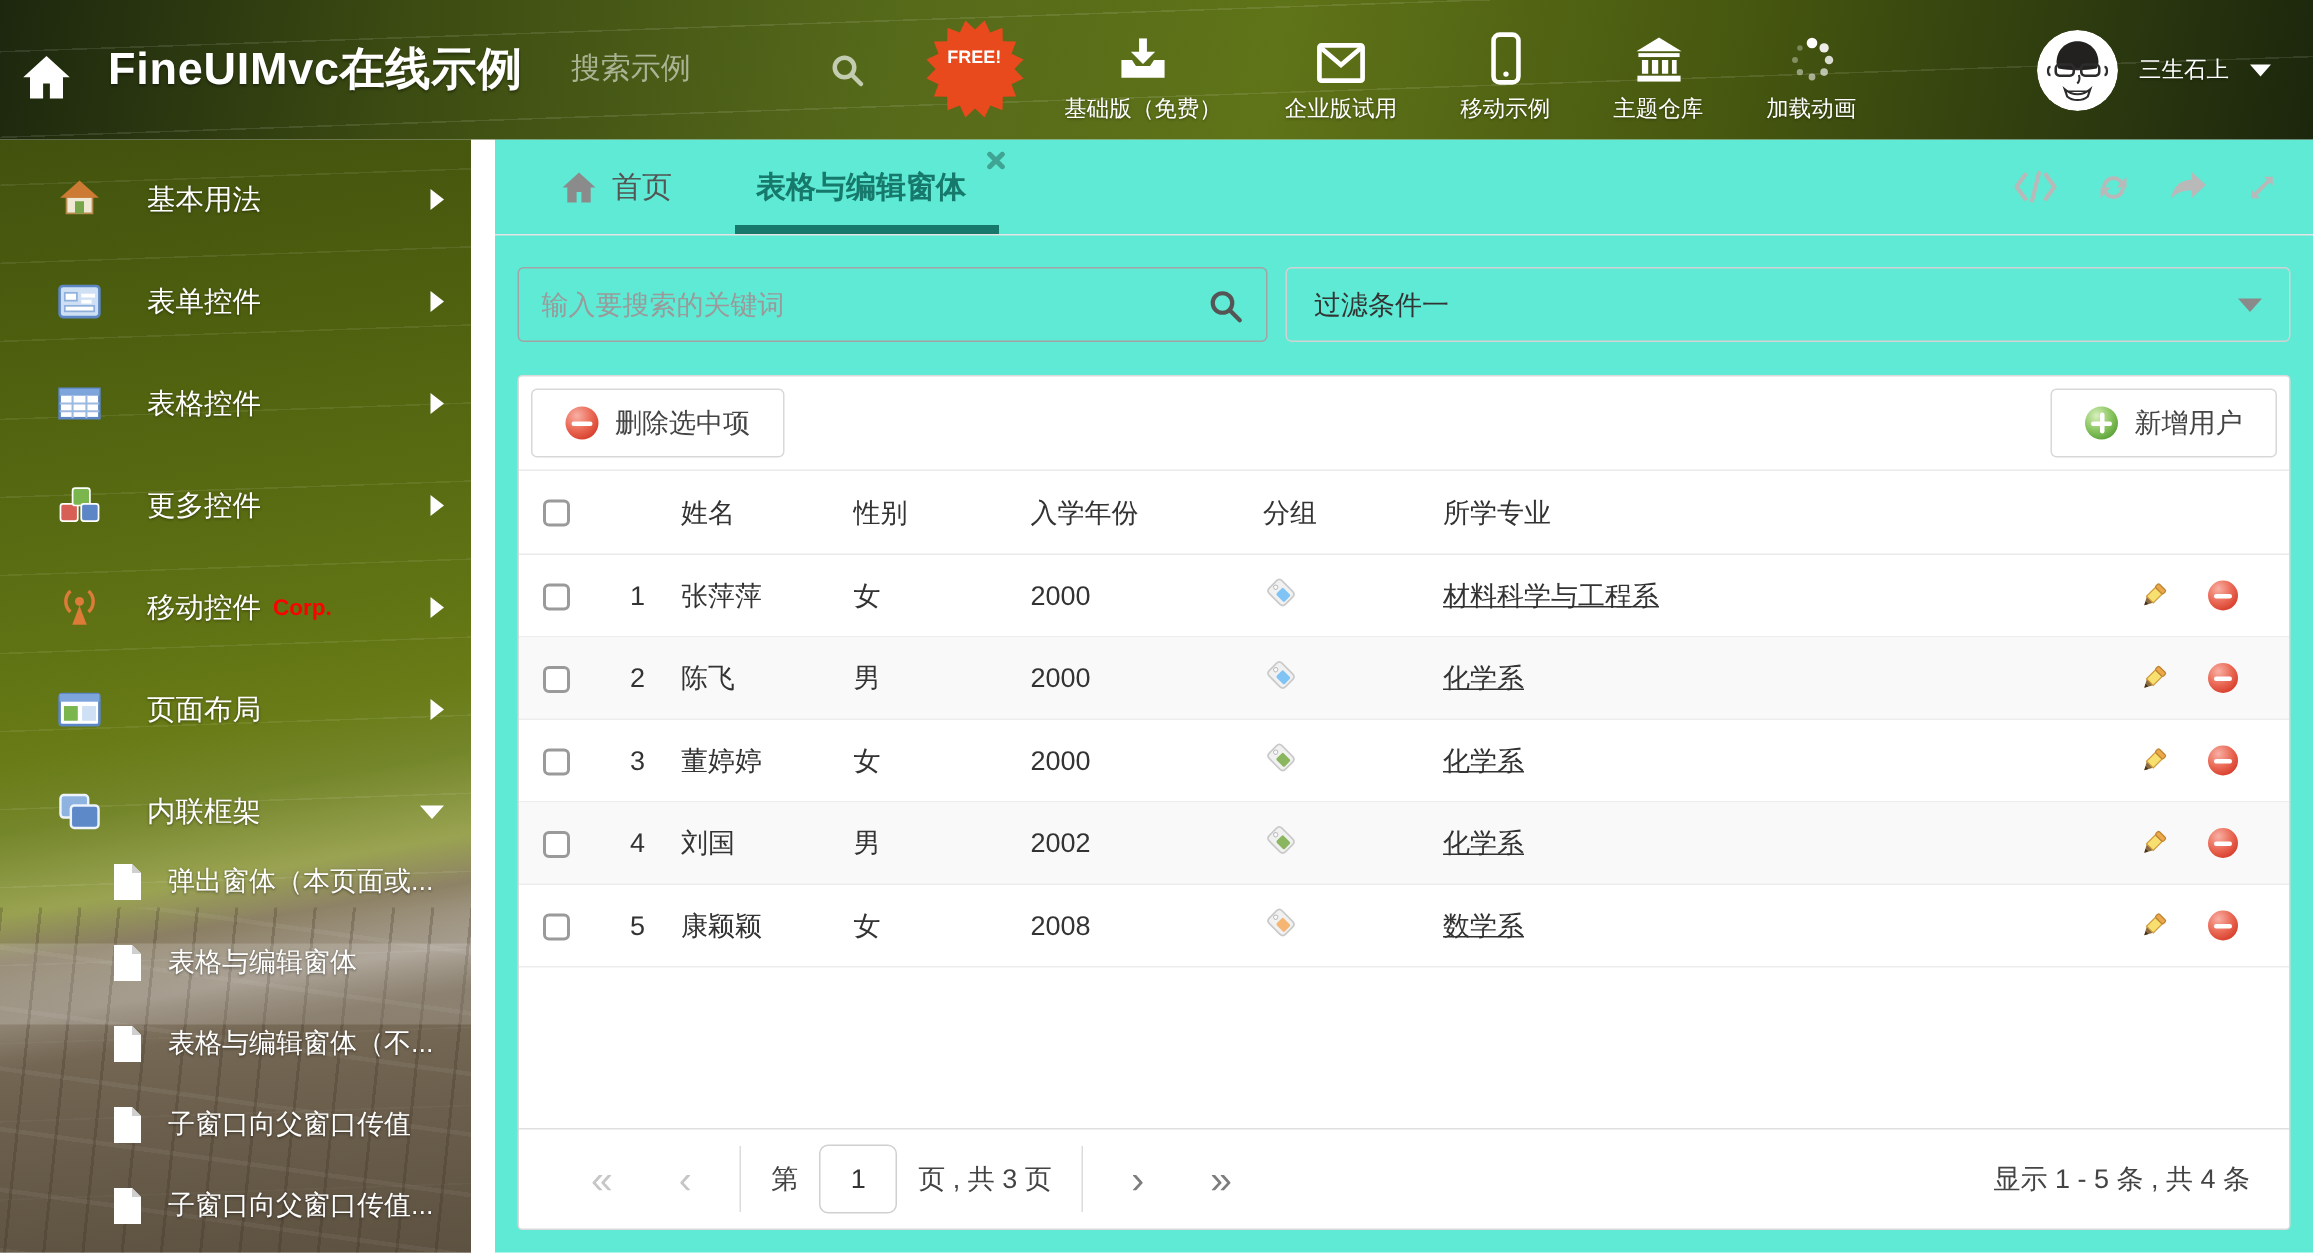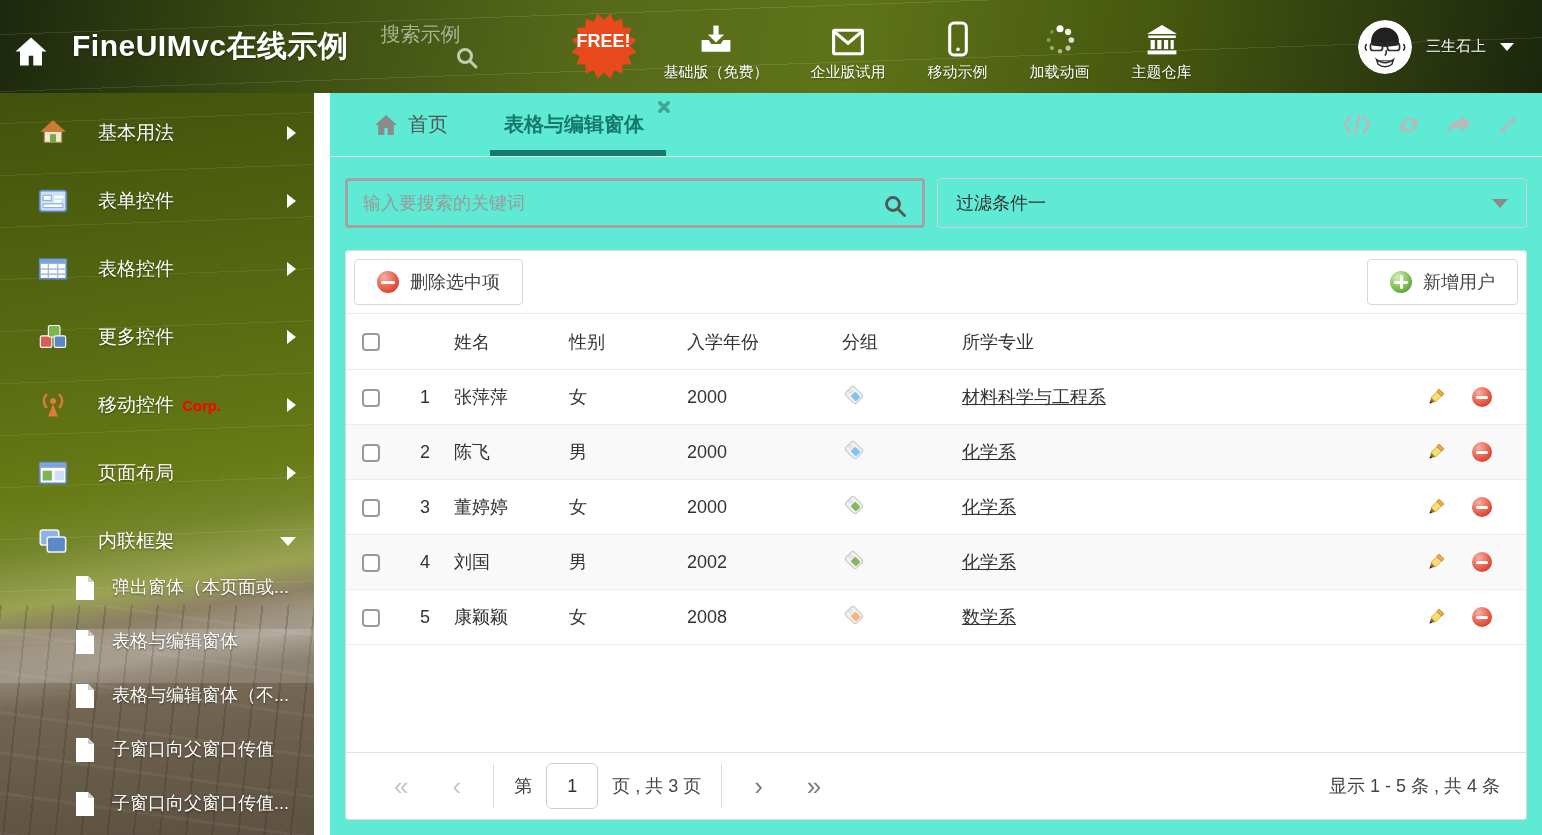--- a/index.html
+++ b/index.html
@@ -7,29 +7,29 @@
     font-family:"Liberation Sans","DejaVu Sans",sans-serif; background:#fff; }
 
   
   .topbar { position:absolute; left:0; top:0; width:1542px; height:93px;
     background:
       repeating-linear-gradient(178deg, transparent 0 34px, rgba(255,255,255,.10) 34px 35px, transparent 35px 57px),
       linear-gradient(100deg,#1d270e 0%,#3c4c12 18%,#55691a 38%,#5f7318 55%,#46570f 75%,#29360f 92%,#1c260c 100%);
     display:flex; align-items:center; color:#fff; z-index:5; }
   .brand { display:flex; align-items:flex-end; gap:24px; padding-left:14px; }
   .brand h1 { font-size:30px; font-weight:bold; letter-spacing:.5px; text-shadow:0 1px 2px rgba(0,0,0,.4); }
-  .top-search { display:flex; align-items:center; margin-left:32px;flex-direction:column; }
+  .top-search { display:flex; align-items:center; margin-left:32px; }
   .top-search input { width:150px; background:transparent; border:none; outline:none;
     font-size:20px; color:#e8e8da; }
   .top-search input::placeholder { color:#aab394; }
   .top-search .mag { margin-left:22px; }
   .free-badge { position:relative; width:66px; height:60px; margin-left:40px; top:-4px; flex:0 0 auto; }
   .free-badge svg { position:absolute; inset:0; }
   .free-badge .fb-txt { position:absolute; left:0; right:0; top:18px; text-align:center;
-    font-size:18px; font-weight:bold; color:#fff; }
+    font-size:12px; font-weight:bold; color:#fff; }
   .top-nav { display:flex; margin-left:6px; }
   .nav-item { display:flex; flex-direction:column; align-items:center; gap:6px;
     padding:10px 21px 0; cursor:pointer; }
   .nav-item .nv-ic { height:36px; display:flex; align-items:flex-end; }
   .nav-item .nv-lb { font-size:15px; white-space:nowrap; text-shadow:0 1px 2px rgba(0,0,0,.4); }
   .userbox { margin-left:auto; display:flex; align-items:center; gap:14px; padding-right:28px; cursor:pointer; }
   .avatar { width:54px; height:54px; border-radius:50%; overflow:hidden; flex:0 0 auto; }
   .username { font-size:15px; text-shadow:0 1px 2px rgba(0,0,0,.4); }
   .caret-w { width:0; height:0; border-left:7px solid transparent; border-right:7px solid transparent; border-top:8px solid #fff; }
 
@@ -66,21 +66,21 @@
   .tab { position:relative; display:flex; align-items:center; gap:10px; height:100%;
     padding:0 14px; font-size:20px; color:#555; cursor:pointer; }
   .tab-active { margin-left:28px; color:var(--accent,#17796b); font-weight:bold; padding-right:28px; }
   .tab-active::after { content:""; position:absolute; left:0; right:6px; bottom:0; height:6px;
     background:var(--accent,#17796b); }
   .tab-close { position:absolute; top:8px; right:2px; line-height:0; cursor:pointer; }
   .tab-tools { margin-left:auto; display:flex; align-items:center; gap:24px; padding-right:22px; }
   .tool { cursor:pointer; line-height:0; }
 
   .filters-row { display:flex; gap:12px; margin:21px 15px 0; height:50px; }
-  .search-box { position:relative; width:580px; border:3px solid #a3a3a3; border-radius:4px; }
+  .search-box { position:relative; width:500px; border:1px solid #a3a3a3; border-radius:4px; }
   .search-box input { width:100%; height:100%; border:none; outline:none; background:transparent;
     font-size:18px; color:#333; padding:0 52px 0 15px; }
   .search-box input::placeholder { color:#9a9a9a; }
   .search-box .mag { position:absolute; right:15px; top:13px; }
   .dropdown { flex:1; border:1px solid #d2d2d2; border-radius:4px; display:flex;
     align-items:center; justify-content:space-between; padding:0 18px; font-size:18px; color:#333; cursor:pointer; }
   .caret-g { width:0; height:0; border-left:8px solid transparent; border-right:8px solid transparent; border-top:9px solid #8a8a8a; }
 
   .grid-panel { margin:22px 15px 0; height:570px; border:1px solid #d9d9d9; border-radius:3px;
     display:flex; flex-direction:column; background:#fff; }
@@ -181,46 +181,46 @@
       <span class="nv-ic">
         <svg width="26" height="36" viewBox="0 0 18 26" fill="none" stroke="#fff" stroke-width="2.2">
             <rect x="3" y="1.5" width="12" height="23" rx="3"></rect>
             <circle cx="9" cy="20.5" r="1.3" fill="#fff" stroke="none"></circle>
           </svg>
       </span>
       <span class="nv-lb">移动示例</span>
     </div>
     <div class="nav-item">
       <span class="nv-ic">
+        <svg width="36" height="34" viewBox="0 0 26 26" fill="#fff">
+            <path d="M13 1.5 1.5 8.5h23z"></path>
+            <rect x="2.5" y="9.5" width="21" height="2"></rect>
+            <rect x="4.3" y="13" width="3.2" height="7"></rect>
+            <rect x="9.4" y="13" width="3.2" height="7"></rect>
+            <rect x="14.5" y="13" width="3.2" height="7"></rect>
+            <rect x="19.6" y="13" width="2.4" height="7"></rect>
+            <rect x="2" y="21" width="22" height="3"></rect>
+          </svg>
+      </span>
+      <span class="nv-lb">主题仓库</span>
+    </div>
+    <div class="nav-item">
+      <span class="nv-ic">
         <svg width="34" height="34" viewBox="0 0 24 24" fill="#fff">
             <circle cx="12" cy="4" r="2.5"></circle>
             <circle cx="17.7" cy="6.3" r="2.2" opacity=".9"></circle>
             <circle cx="20" cy="12" r="2" opacity=".8"></circle>
             <circle cx="17.7" cy="17.7" r="1.8" opacity=".65"></circle>
             <circle cx="12" cy="20" r="1.6" opacity=".55"></circle>
             <circle cx="6.3" cy="17.7" r="1.5" opacity=".45"></circle>
             <circle cx="4" cy="12" r="1.4" opacity=".35"></circle>
             <circle cx="6.3" cy="6.3" r="1.3" opacity=".3"></circle>
           </svg>
       </span>
       <span class="nv-lb">加载动画</span>
-    </div>
-    <div class="nav-item">
-      <span class="nv-ic">
-        <svg width="36" height="34" viewBox="0 0 26 26" fill="#fff">
-            <path d="M13 1.5 1.5 8.5h23z"></path>
-            <rect x="2.5" y="9.5" width="21" height="2"></rect>
-            <rect x="4.3" y="13" width="3.2" height="7"></rect>
-            <rect x="9.4" y="13" width="3.2" height="7"></rect>
-            <rect x="14.5" y="13" width="3.2" height="7"></rect>
-            <rect x="19.6" y="13" width="2.4" height="7"></rect>
-            <rect x="2" y="21" width="22" height="3"></rect>
-          </svg>
-      </span>
-      <span class="nv-lb">主题仓库</span>
     </div>
   </nav>
   <div class="userbox">
     <span class="avatar">
       <svg viewBox="0 0 54 54" width="54" height="54">
           <circle cx="27" cy="27" r="27" fill="#fff"></circle>
           <path d="M13 22c0-10 7.5-14.5 14-14.5S41 12 41 22l-1.2 3.6c-8 1.4-17.6 1.4-25.6 0z" fill="#23211f"></path>
           <rect x="12.5" y="23" width="12" height="7.5" rx="2.5" fill="none" stroke="#2c2c2c" stroke-width="1.7"></rect>
           <rect x="29.5" y="23" width="12" height="7.5" rx="2.5" fill="none" stroke="#2c2c2c" stroke-width="1.7"></rect>
           <path d="M24.5 26h5" stroke="#2c2c2c" stroke-width="1.7"></path>

